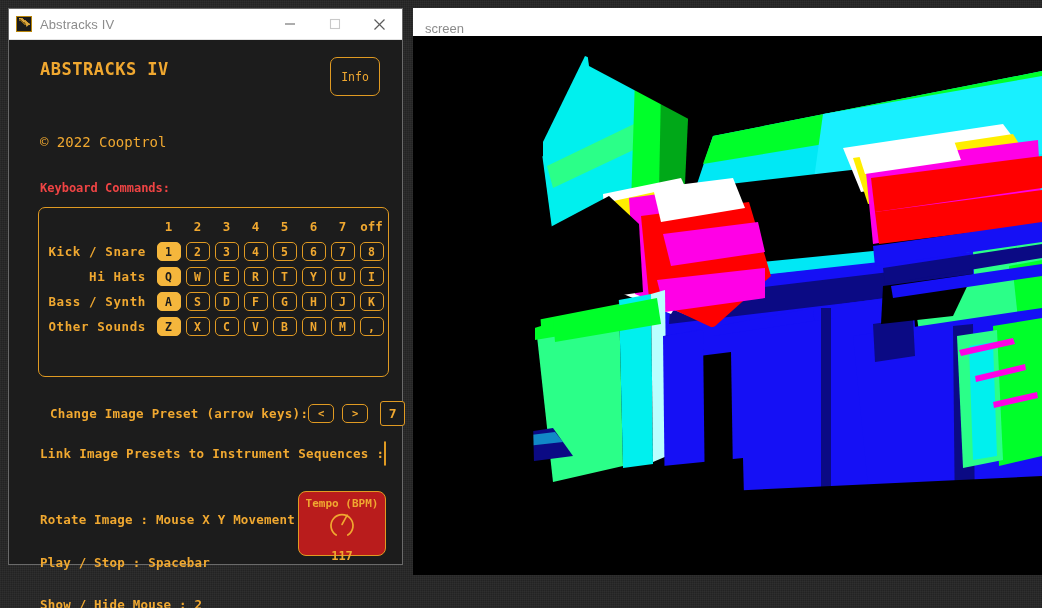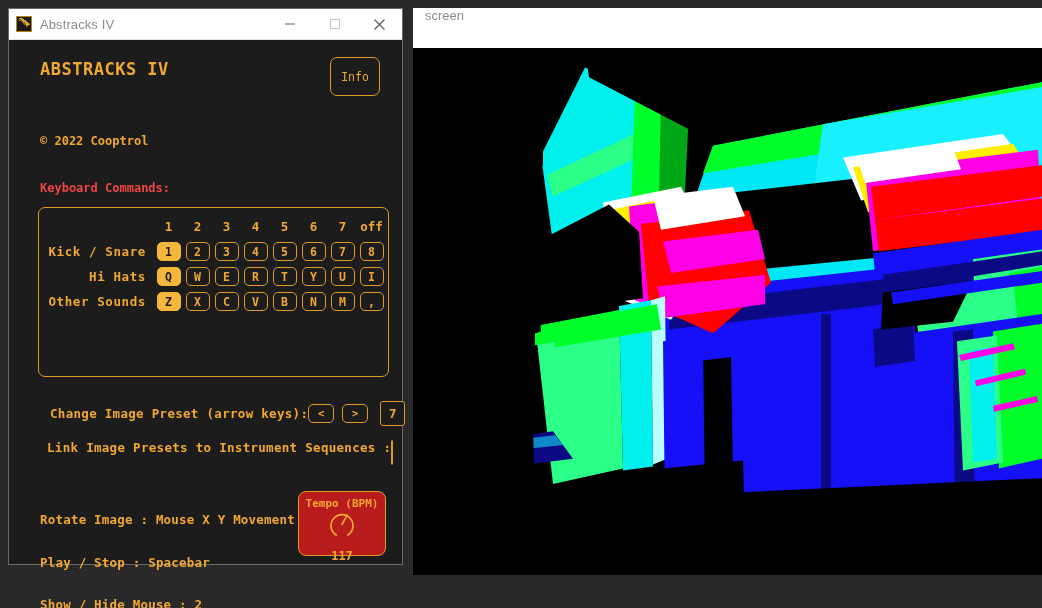--- a/index.html
+++ b/index.html
@@ -125,22 +125,22 @@
     display: flex;
     align-items: center;
     justify-content: center;
     cursor: pointer;
     box-sizing: border-box;
   }
   .copyright-line {
     position: absolute;
     left: 31px;
     top: 94px;
-    font-size: 12px;
-    font-weight: bold;
+    font-size: 14px;
+    font-weight: normal;
     color: #f0a830;
     white-space: nowrap;
   }
   .section-label {
     position: absolute;
     left: 31px;
     top: 141px;
     font-size: 12px;
     font-weight: bold;
     color: #ef4444;
@@ -271,21 +271,21 @@
     box-sizing: border-box;
     margin-left: 4px;
   }
   #link-row {
     position: absolute;
     left: 31px;
     top: 400px;
     width: 345px;
     height: 26px;
     display: flex;
-    margin-left: 7px;
+    align-items: center;
   }
   #link-checkbox {
     margin-left: auto;
     width: 25px;
     height: 25px;
     border: 1.4px solid #e09a22;
     border-radius: 3px;
     background: #1c1c1c;
     box-sizing: border-box;
     cursor: pointer;
@@ -343,24 +343,24 @@
     left: 413px;
     top: 8px;
     width: 629px;
     height: 567px;
     background: #000;
     display: flex;
     flex-direction: column;
     overflow: hidden;
   }
   #screen-titlebar {
-    height: 40px;
+    height: 28px;
     background: #ffffff;
     display: flex;
-    align-items: flex-start;
+    align-items: flex-end;
     padding-left: 12px;
     box-sizing: border-box;
     flex: 0 0 auto;
   }
   #screen-title-text {
     font-family: "Liberation Sans", sans-serif;
     font-size: 13px;
     color: #8c8c8c;
   }
   #screen-canvas {
@@ -475,20 +475,47 @@
                 <div class="key">Y</div>
               </div>
             <div class="key-cell">
                 <div class="key">U</div>
               </div>
             <div class="key-cell">
                 <div class="key">I</div>
               </div>
           </div>
 
+          <div class="key-row">
+            <div class="row-label">Bass / Synth</div>
+            <div class="key-cell">
+                <div class="key active">A</div>
+              </div>
+            <div class="key-cell">
+                <div class="key">S</div>
+              </div>
+            <div class="key-cell">
+                <div class="key">D</div>
+              </div>
+            <div class="key-cell">
+                <div class="key">F</div>
+              </div>
+            <div class="key-cell">
+                <div class="key">G</div>
+              </div>
+            <div class="key-cell">
+                <div class="key">H</div>
+              </div>
+            <div class="key-cell">
+                <div class="key">J</div>
+              </div>
+            <div class="key-cell">
+                <div class="key">K</div>
+              </div>
+          </div>
 
           <div class="key-row">
             <div class="row-label">Other Sounds</div>
             <div class="key-cell">
                 <div class="key active">Z</div>
               </div>
             <div class="key-cell">
                 <div class="key">X</div>
               </div>
             <div class="key-cell">

